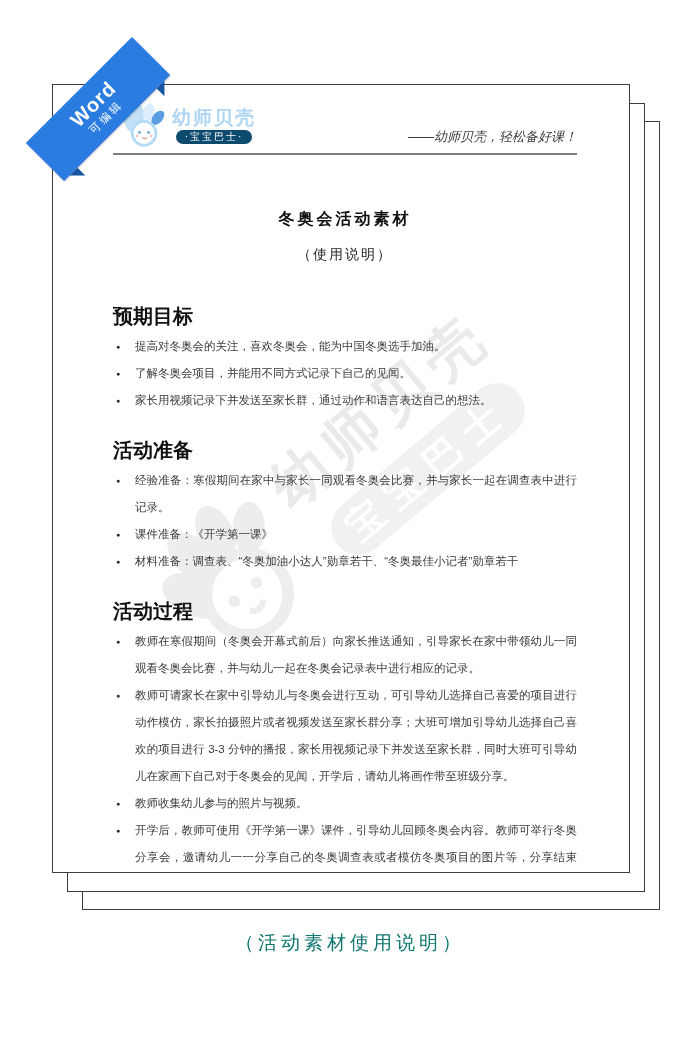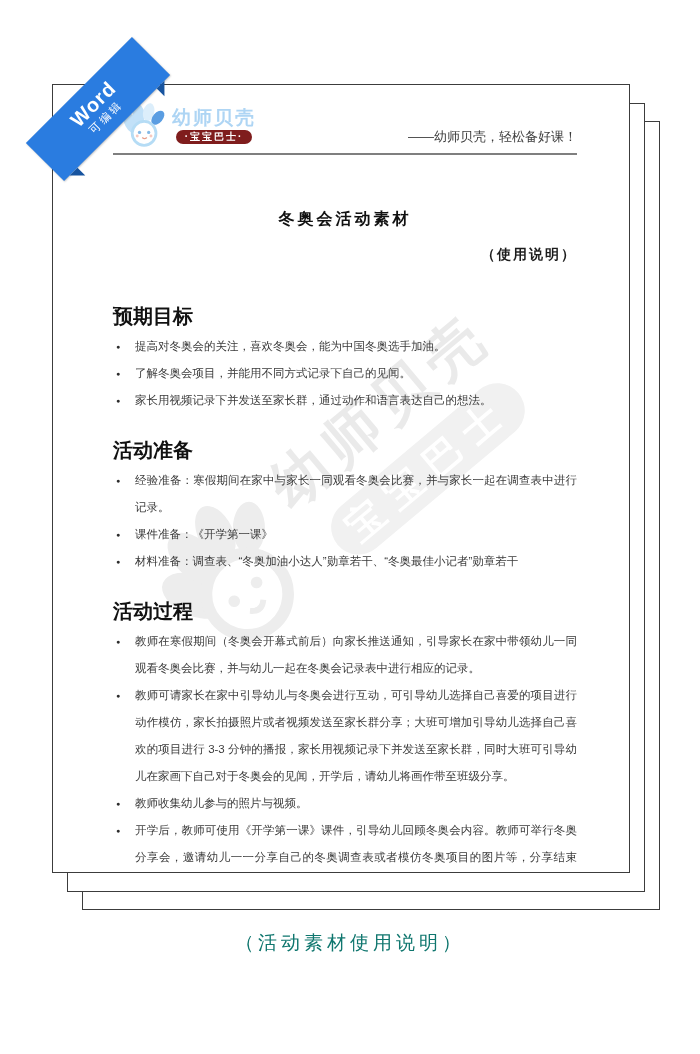--- a/index.html
+++ b/index.html
@@ -43,34 +43,34 @@
   
   .header {
     position:relative; z-index:2; height:52px;
     display:flex; justify-content:space-between; align-items:flex-end;
   }
   .logo { display:flex; align-items:center; gap:5px; margin-left:10px; }
   .logo svg { width:44px; height:46px; }
   .logo-texts { display:flex; flex-direction:column; align-items:center; gap:2px; }
   .logo-name { font-size:19px; font-weight:bold; color:#aed5f4; letter-spacing:2px; line-height:20px; }
   .logo-pill {
-    font-size:10px; font-weight:bold; color:#ffffff; background:#7f1d1d;
+    font-size:10px; font-weight:normal; color:#ffffff; background:#0c4a6e;
     border-radius:9px; padding:1px 9px; letter-spacing:2px; line-height:12px;
   }
-  .tagline { font-size:13px; color:#3c3c3c; padding-bottom:3px; }
+  .tagline { font-size:13px; color:#3c3c3c; padding-bottom:3px;font-style:italic; }
   .divider { position:relative; z-index:2; height:2px; background:#7f7f7f; margin-top:4px; }
 
   
   .doc-title {
     position:relative; z-index:2; margin-top:54px; text-align:center;
     font-size:16px; font-weight:bold; color:#111111; letter-spacing:3px;
   }
   .doc-subtitle {
-    position:relative; z-index:2; margin-top:16px; text-align:right;
-    font-size:14px; font-weight:700; color:#1c1c1c; letter-spacing:2px;
+    position:relative; z-index:2; margin-top:16px; text-align:center;
+    font-size:14px; font-weight:400; color:#1c1c1c; letter-spacing:2px;
   }
   .sec { position:relative; z-index:2; }
   .sec-h { font-size:20px; font-weight:bold; color:#111111; line-height:20px; }
   .sec-goals   .sec-h { margin-top:42px; }
   .sec-prepare .sec-h { margin-top:26px; }
   .sec-process .sec-h { margin-top:26px; }
   .blist { list-style:none; margin-top:7px; }
   .blist li {
     position:relative; padding-left:22px; font-size:11.5px; color:#3a3a3a;
     line-height:27px; text-align:justify;

